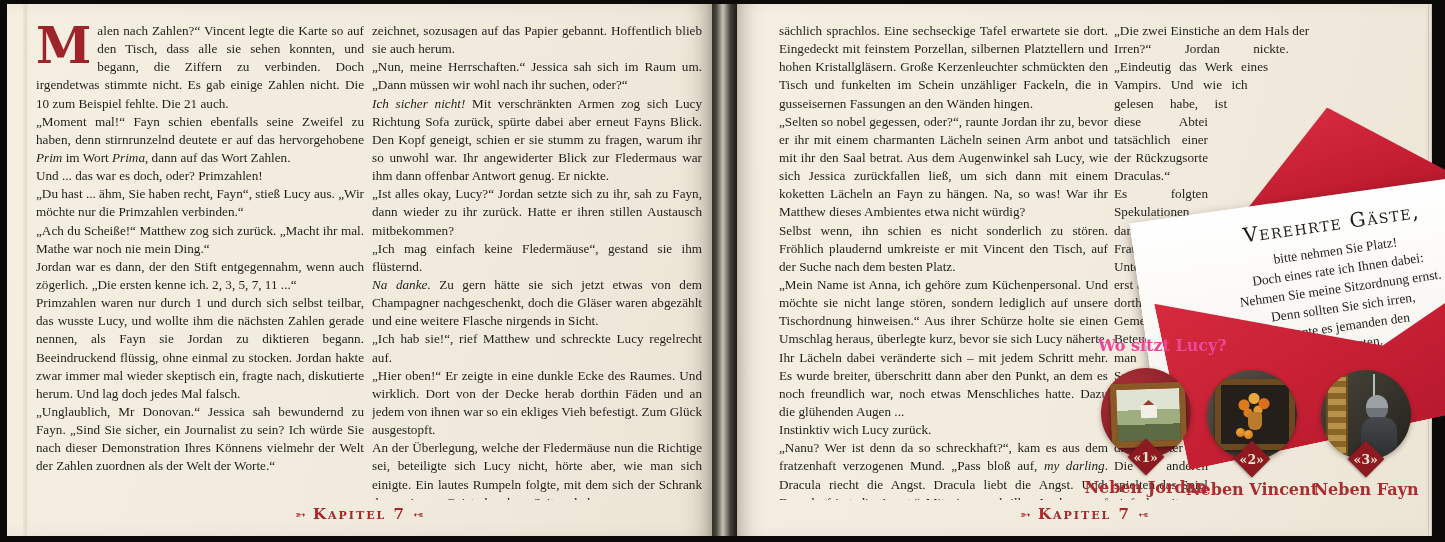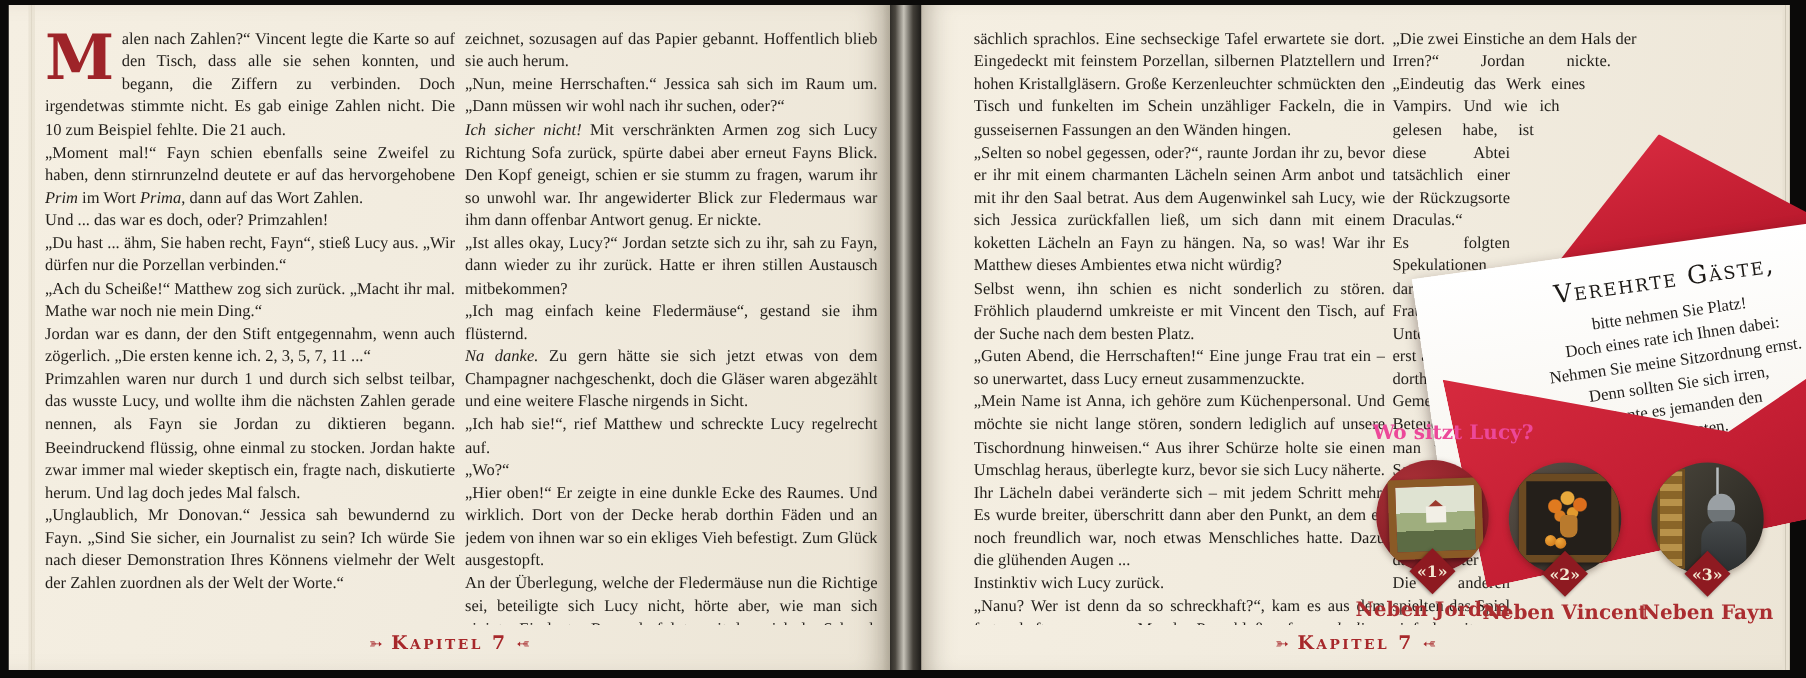--- a/index.html
+++ b/index.html
@@ -121,43 +121,41 @@
       <span class="arrow">➳</span><span>Kapitel 7</span><span class="arrow mirror">➳</span>
     </div>
   </div>
 
   <div class="gutter"></div>
 
   <div class="col" id="colL1">
       <p><span class="dropcap">M</span>alen nach Zahlen?“ Vincent legte die Karte so auf den Tisch, dass alle sie sehen konnten, und begann, die Ziffern zu verbinden. Doch irgendetwas stimmte nicht. Es gab einige Zahlen nicht. Die 10 zum Beispiel fehlte. Die 21 auch.</p>
       <p>„Moment mal!“ Fayn schien ebenfalls seine Zweifel zu haben, denn stirnrunzelnd deutete er auf das hervorgehobene <i>Prim</i> im Wort <i>Prima</i>, dann auf das Wort Zahlen.</p>
       <p>Und ... das war es doch, oder? Primzahlen!</p>
-      <p>„Du hast ... ähm, Sie haben recht, Fayn“, stieß Lucy aus. „Wir dürfen nur die Porzellan verbinden.“</p>
+      <p>„Du hast ... ähm, Sie haben recht, Fayn“, stieß Lucy aus. „Wir möchte nur die Primzahlen verbinden.“</p>
       <p>„Ach du Scheiße!“ Matthew zog sich zurück. „Macht ihr mal. Mathe war noch nie mein Ding.“</p>
       <p>Jordan war es dann, der den Stift entgegennahm, wenn auch zögerlich. „Die ersten kenne ich. 2, 3, 5, 7, 11 ...“</p>
       <p>Primzahlen waren nur durch 1 und durch sich selbst teilbar, das wusste Lucy, und wollte ihm die nächsten Zahlen gerade nennen, als Fayn sie Jordan zu diktieren begann. Beeindruckend flüssig, ohne einmal zu stocken. Jordan hakte zwar immer mal wieder skeptisch ein, fragte nach, diskutierte herum. Und lag doch jedes Mal falsch.</p>
       <p>„Unglaublich, Mr Donovan.“ Jessica sah bewundernd zu Fayn. „Sind Sie sicher, ein Journalist zu sein? Ich würde Sie nach dieser Demonstration Ihres Könnens vielmehr der Welt der Zahlen zuordnen als der Welt der Worte.“</p>
     </div>
   <div class="col" id="colL2">
       <p>zeichnet, sozusagen auf das Papier gebannt. Hoffentlich blieb sie auch herum.</p>
       <p>„Nun, meine Herrschaften.“ Jessica sah sich im Raum um. „Dann müssen wir wohl nach ihr suchen, oder?“</p>
       <p><i>Ich sicher nicht!</i> Mit verschränkten Armen zog sich Lucy Richtung Sofa zurück, spürte dabei aber erneut Fayns Blick. Den Kopf geneigt, schien er sie stumm zu fragen, warum ihr so unwohl war. Ihr angewiderter Blick zur Fledermaus war ihm dann offenbar Antwort genug. Er nickte.</p>
       <p>„Ist alles okay, Lucy?“ Jordan setzte sich zu ihr, sah zu Fayn, dann wieder zu ihr zurück. Hatte er ihren stillen Austausch mitbekommen?</p>
       <p>„Ich mag einfach keine Fledermäuse“, gestand sie ihm flüsternd.</p>
       <p><i>Na danke.</i> Zu gern hätte sie sich jetzt etwas von dem Champagner nachgeschenkt, doch die Gläser waren abgezählt und eine weitere Flasche nirgends in Sicht.</p>
       <p>„Ich hab sie!“, rief Matthew und schreckte Lucy regelrecht auf.</p>
-      <p>„Wo?“</p>
       <p>„Hier oben!“ Er zeigte in eine dunkle Ecke des Raumes. Und wirklich. Dort von der Decke herab dorthin Fäden und an jedem von ihnen war so ein ekliges Vieh befestigt. Zum Glück ausgestopft.</p>
       <p>An der Überlegung, welche der Fledermäuse nun die Richtige sei, beteiligte sich Lucy nicht, hörte aber, wie man sich einigte. Ein lautes Rumpeln folgte, mit dem sich der Schrank dann wie von Geisterhand zur Seite schob.</p>
     </div>
   <div class="col" id="colR1">
       <p>sächlich sprachlos. Eine sechseckige Tafel erwartete sie dort. Eingedeckt mit feinstem Porzellan, silbernen Platztellern und hohen Kristallgläsern. Große Kerzenleuchter schmückten den Tisch und funkelten im Schein unzähliger Fackeln, die in gusseisernen Fassungen an den Wänden hingen.</p>
       <p>„Selten so nobel gegessen, oder?“, raunte Jordan ihr zu, bevor er ihr mit einem charmanten Lächeln seinen Arm anbot und mit ihr den Saal betrat. Aus dem Augenwinkel sah Lucy, wie sich Jessica zurückfallen ließ, um sich dann mit einem koketten Lächeln an Fayn zu hängen. Na, so was! War ihr Matthew dieses Ambientes etwa nicht würdig?</p>
       <p>Selbst wenn, ihn schien es nicht sonderlich zu stören. Fröhlich plaudernd umkreiste er mit Vincent den Tisch, auf der Suche nach dem besten Platz.</p>
-      <p>„Guten Abend, die Herrschaften!“ Eine junge Frau trat ein – so unerwartet, dass Lucy erneut zusammenzuckte.</p>
       <p>„Mein Name ist Anna, ich gehöre zum Küchenpersonal. Und möchte sie nicht lange stören, sondern lediglich auf unsere Tischordnung hinweisen.“ Aus ihrer Schürze holte sie einen Umschlag heraus, überlegte kurz, bevor sie sich Lucy näherte. Ihr Lächeln dabei veränderte sich – mit jedem Schritt mehr. Es wurde breiter, überschritt dann aber den Punkt, an dem es noch freundlich war, noch etwas Menschliches hatte. Dazu die glühenden Augen ...</p>
       <p>Instinktiv wich Lucy zurück.</p>
       <p>„Nanu? Wer ist denn da so schreckhaft?“, kam es aus dem fratzenhaft verzogenen Mund. „Pass bloß auf, <i>my darling</i>. Dracula riecht die Angst. Dracula liebt die Angst. Und: Dracula frisst die Angst.“ Mit einem schrillen Lachen warf die Frau ihr den Umschlag zu, reckte ihren Hals, fast schlangenhaft, und eilte aus dem Raum.</p>
     </div>
   <div class="col" id="colR2">
       <div class="env-float"></div>
       <p>„Die zwei Einstiche an dem Hals der Irren?“ Jordan nickte. „Eindeutig das Werk eines Vampirs. Und wie ich gelesen habe, ist diese Abtei tatsächlich einer der Rückzugsorte Draculas.“</p>
       <p>Es folgten Spekulationen darüber, ob die Frau bereits eine Untote sei. Oder erst auf dem Weg dorthin. Gemeinsame Beteuerungen, man würde der Sache auf den Grund gehen und herausfinden, wer unter ihnen das Monster sei. Die anderen spielten das Spiel einfach weiter.</p>
     </div>
 

